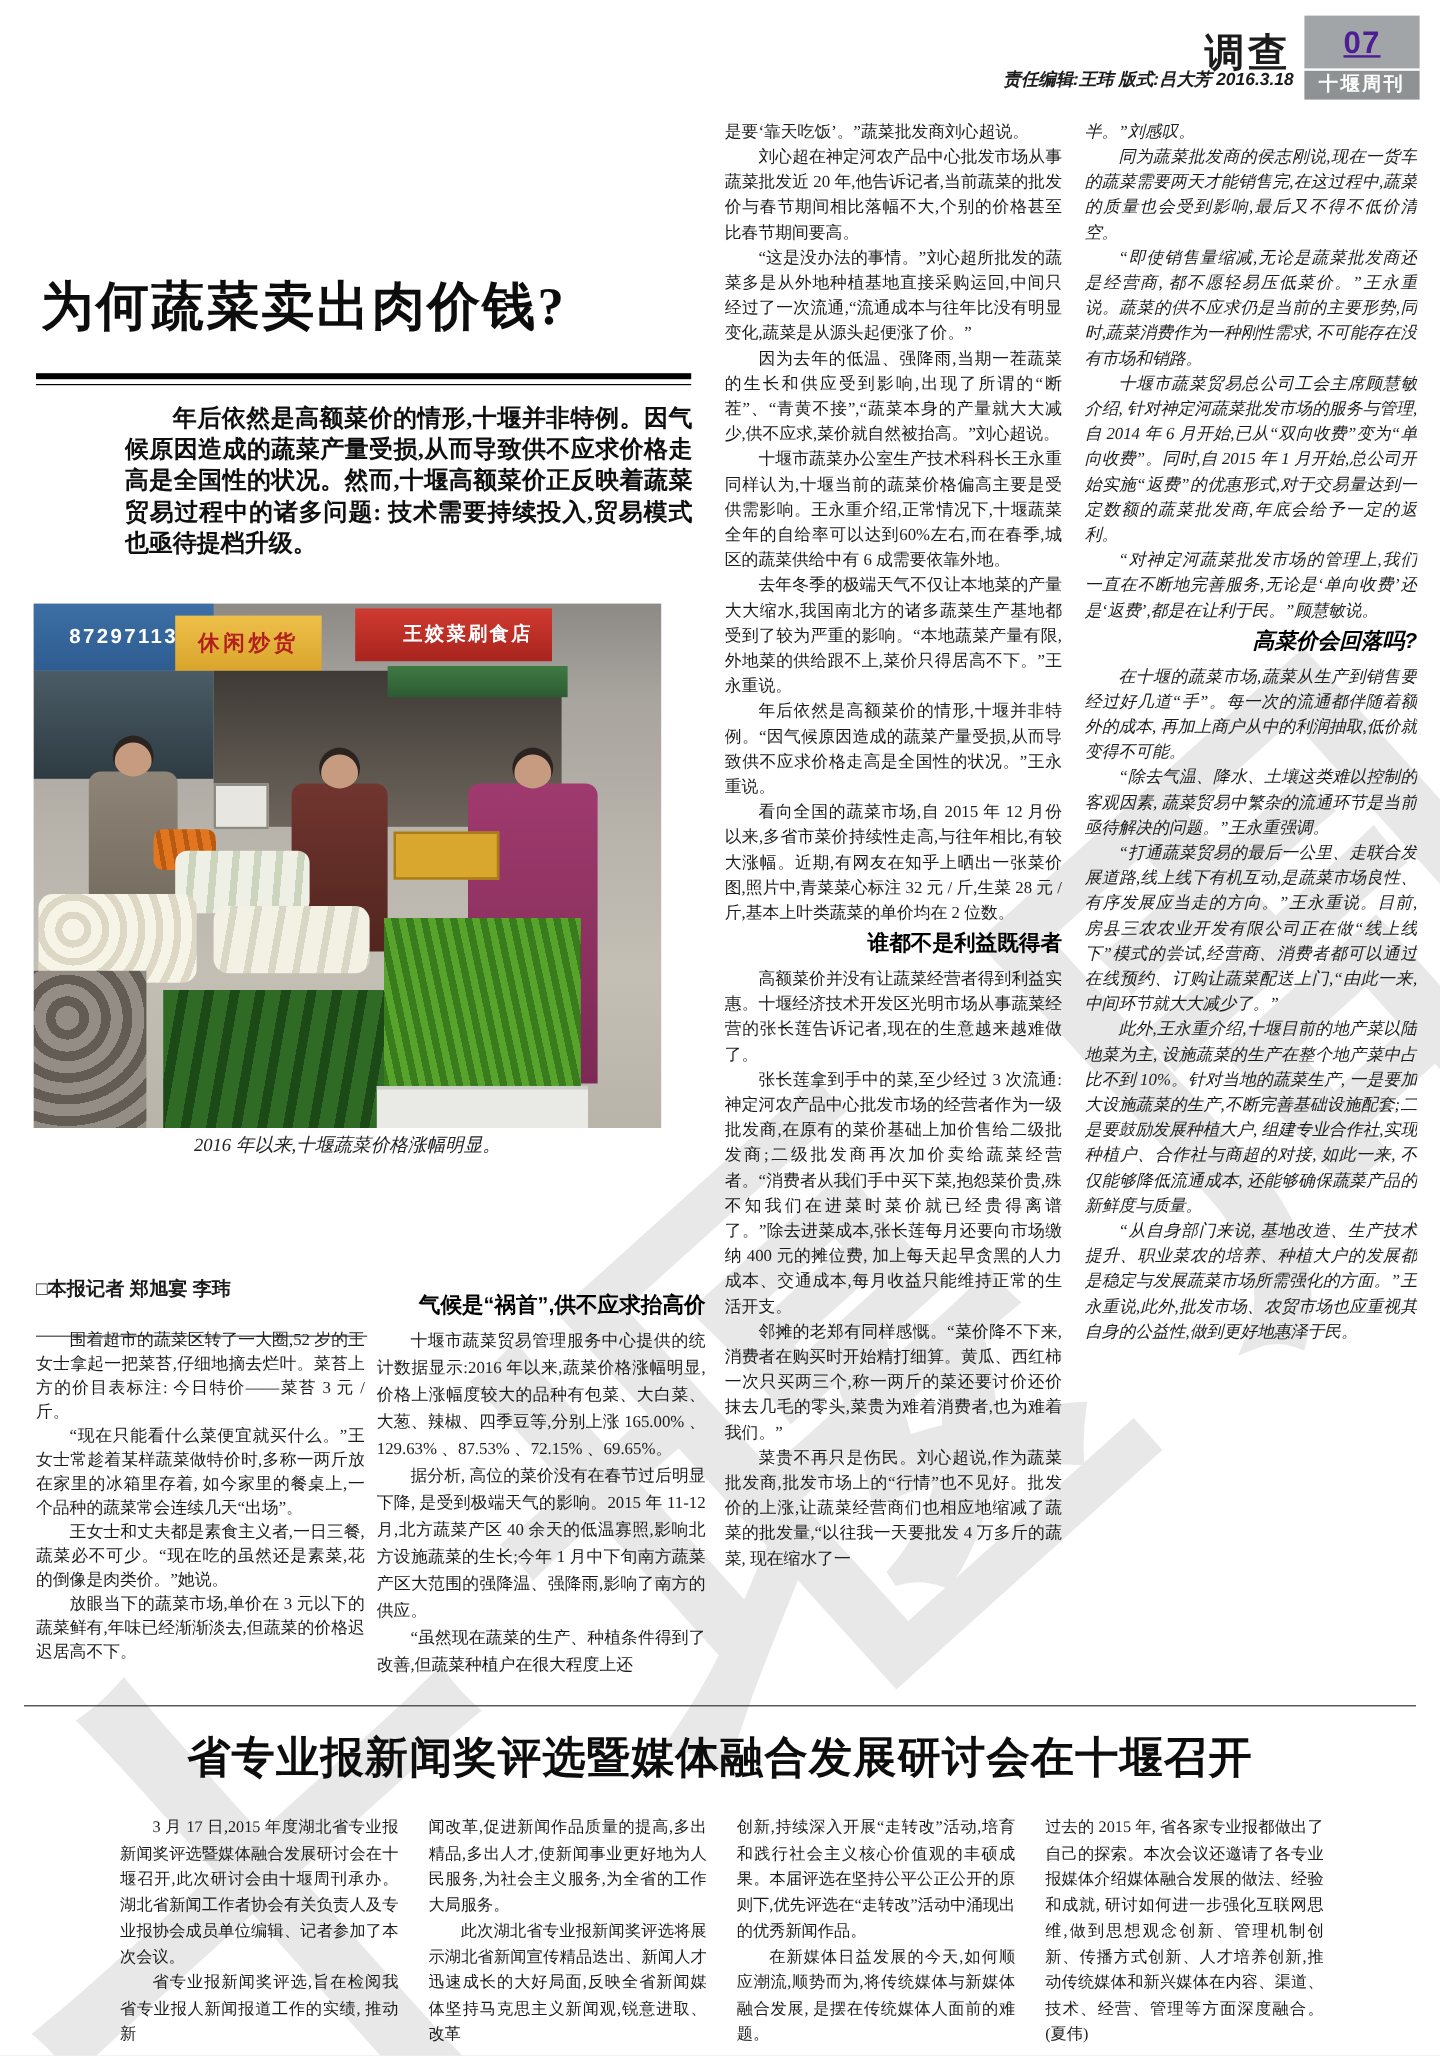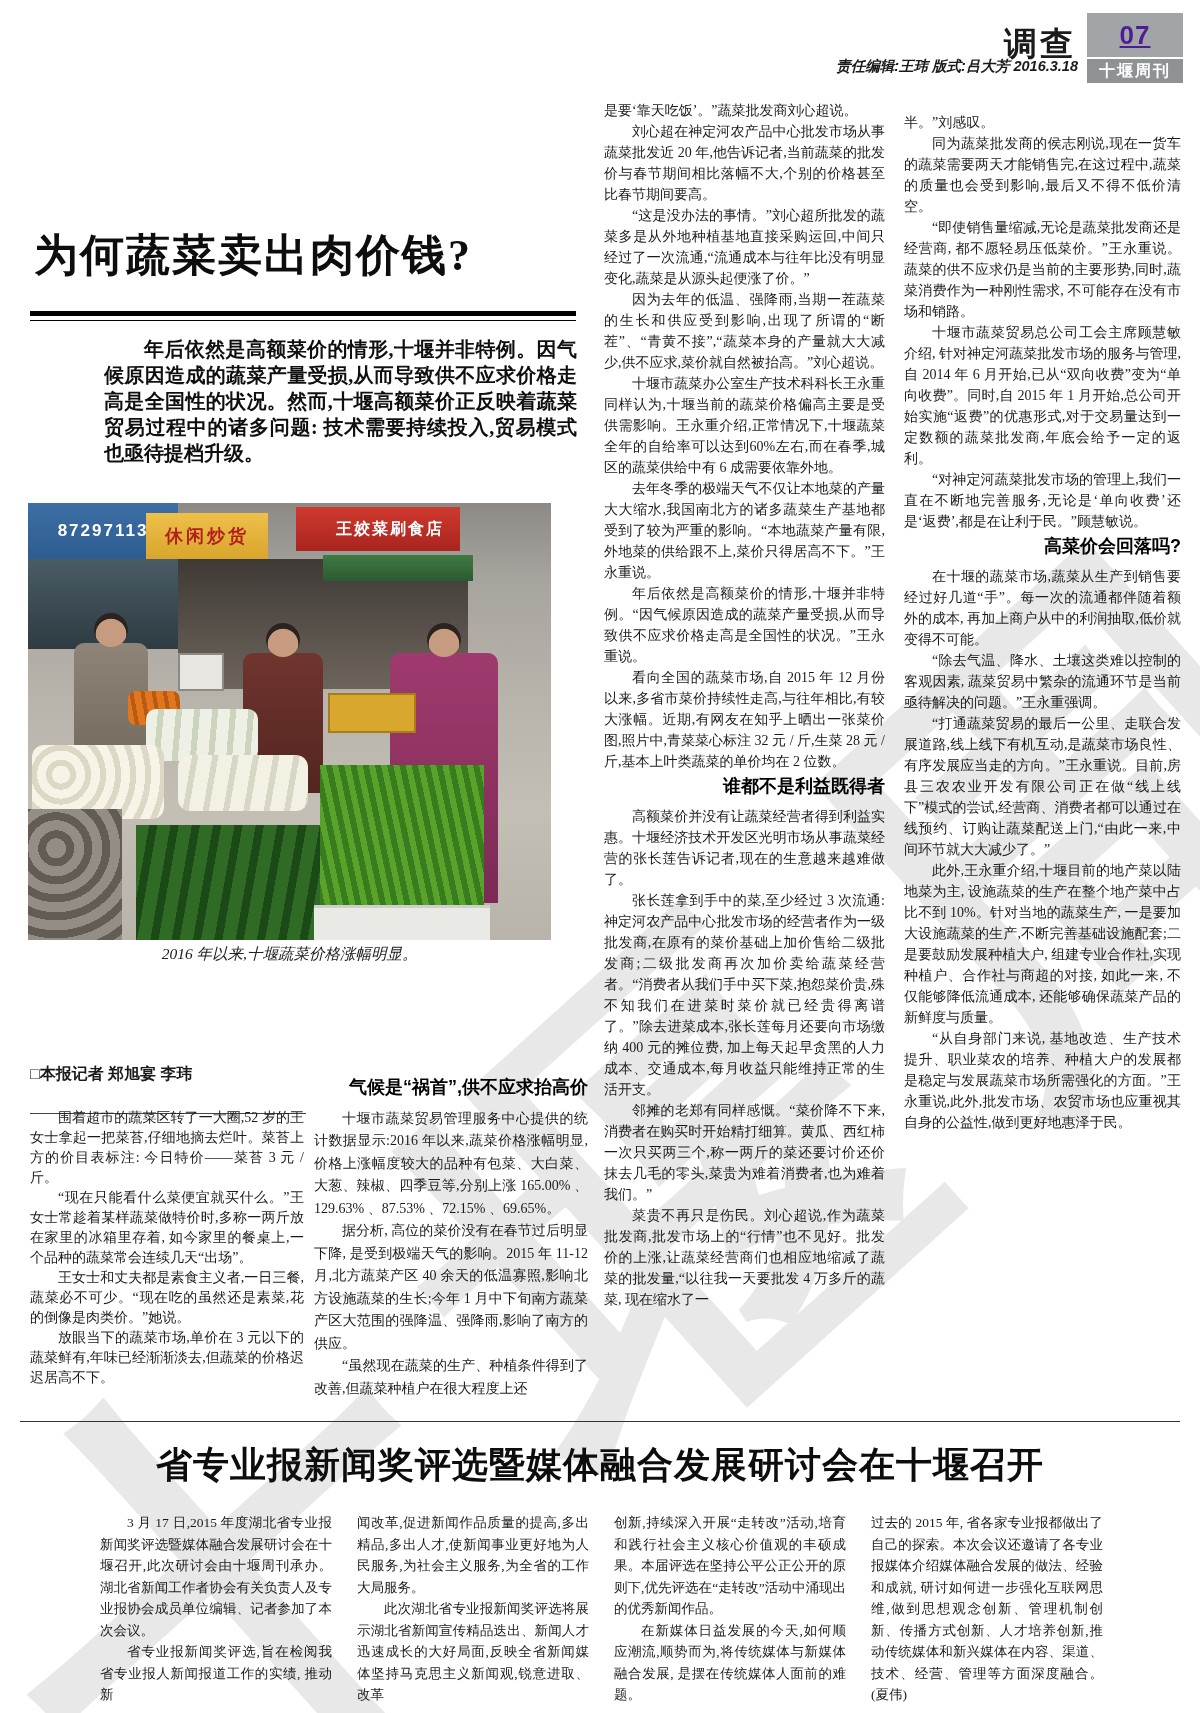--- a/index.html
+++ b/index.html
@@ -107,21 +107,21 @@
   .col p.body-p{margin:0;text-indent:2em;}
   .col p.flush{text-indent:0;}
   .col-subhead{
     font-family:"Liberation Sans","DejaVu Sans",sans-serif;
     font-weight:bold;text-align:right;font-size:18px;margin:4px 0 9px;
     text-indent:0;color:#000;
   }
   .col1{left:30px;top:1108px;width:274px;max-height:300px;font-size:14px;line-height:20px;}
   .col2{left:314px;top:1072px;width:274px;max-height:346px;font-size:14px;line-height:22.5px;}
   .col3{left:604px;top:100px;width:281px;max-height:1316px;font-size:14px;line-height:21px;}
-  .col4{left:904px;top:112px;width:277px;max-height:1316px;font-size:14px;line-height:21px;}
+  .col4{left:904px;top:100px;width:277px;max-height:1316px;font-size:14px;line-height:21px;font-style:italic;}
   
   .bottom-rule{position:absolute;left:20px;top:1421px;width:1160px;border-top:1.5px solid #333;z-index:3;}
   .bottom-headline{
     position:absolute;left:0;top:1441px;width:1200px;z-index:3;text-align:center;
     font-size:36px;font-weight:bold;letter-spacing:1px;color:#0d0d0d;white-space:nowrap;
   }
   .bcol{position:absolute;top:1512px;width:232px;max-height:198px;overflow:hidden;
     z-index:3;text-align:justify;font-size:13.5px;line-height:21.5px;}
   .bcol p.body-p{margin:0;text-indent:2em;}
   .bcol p.flush{text-indent:0;}

